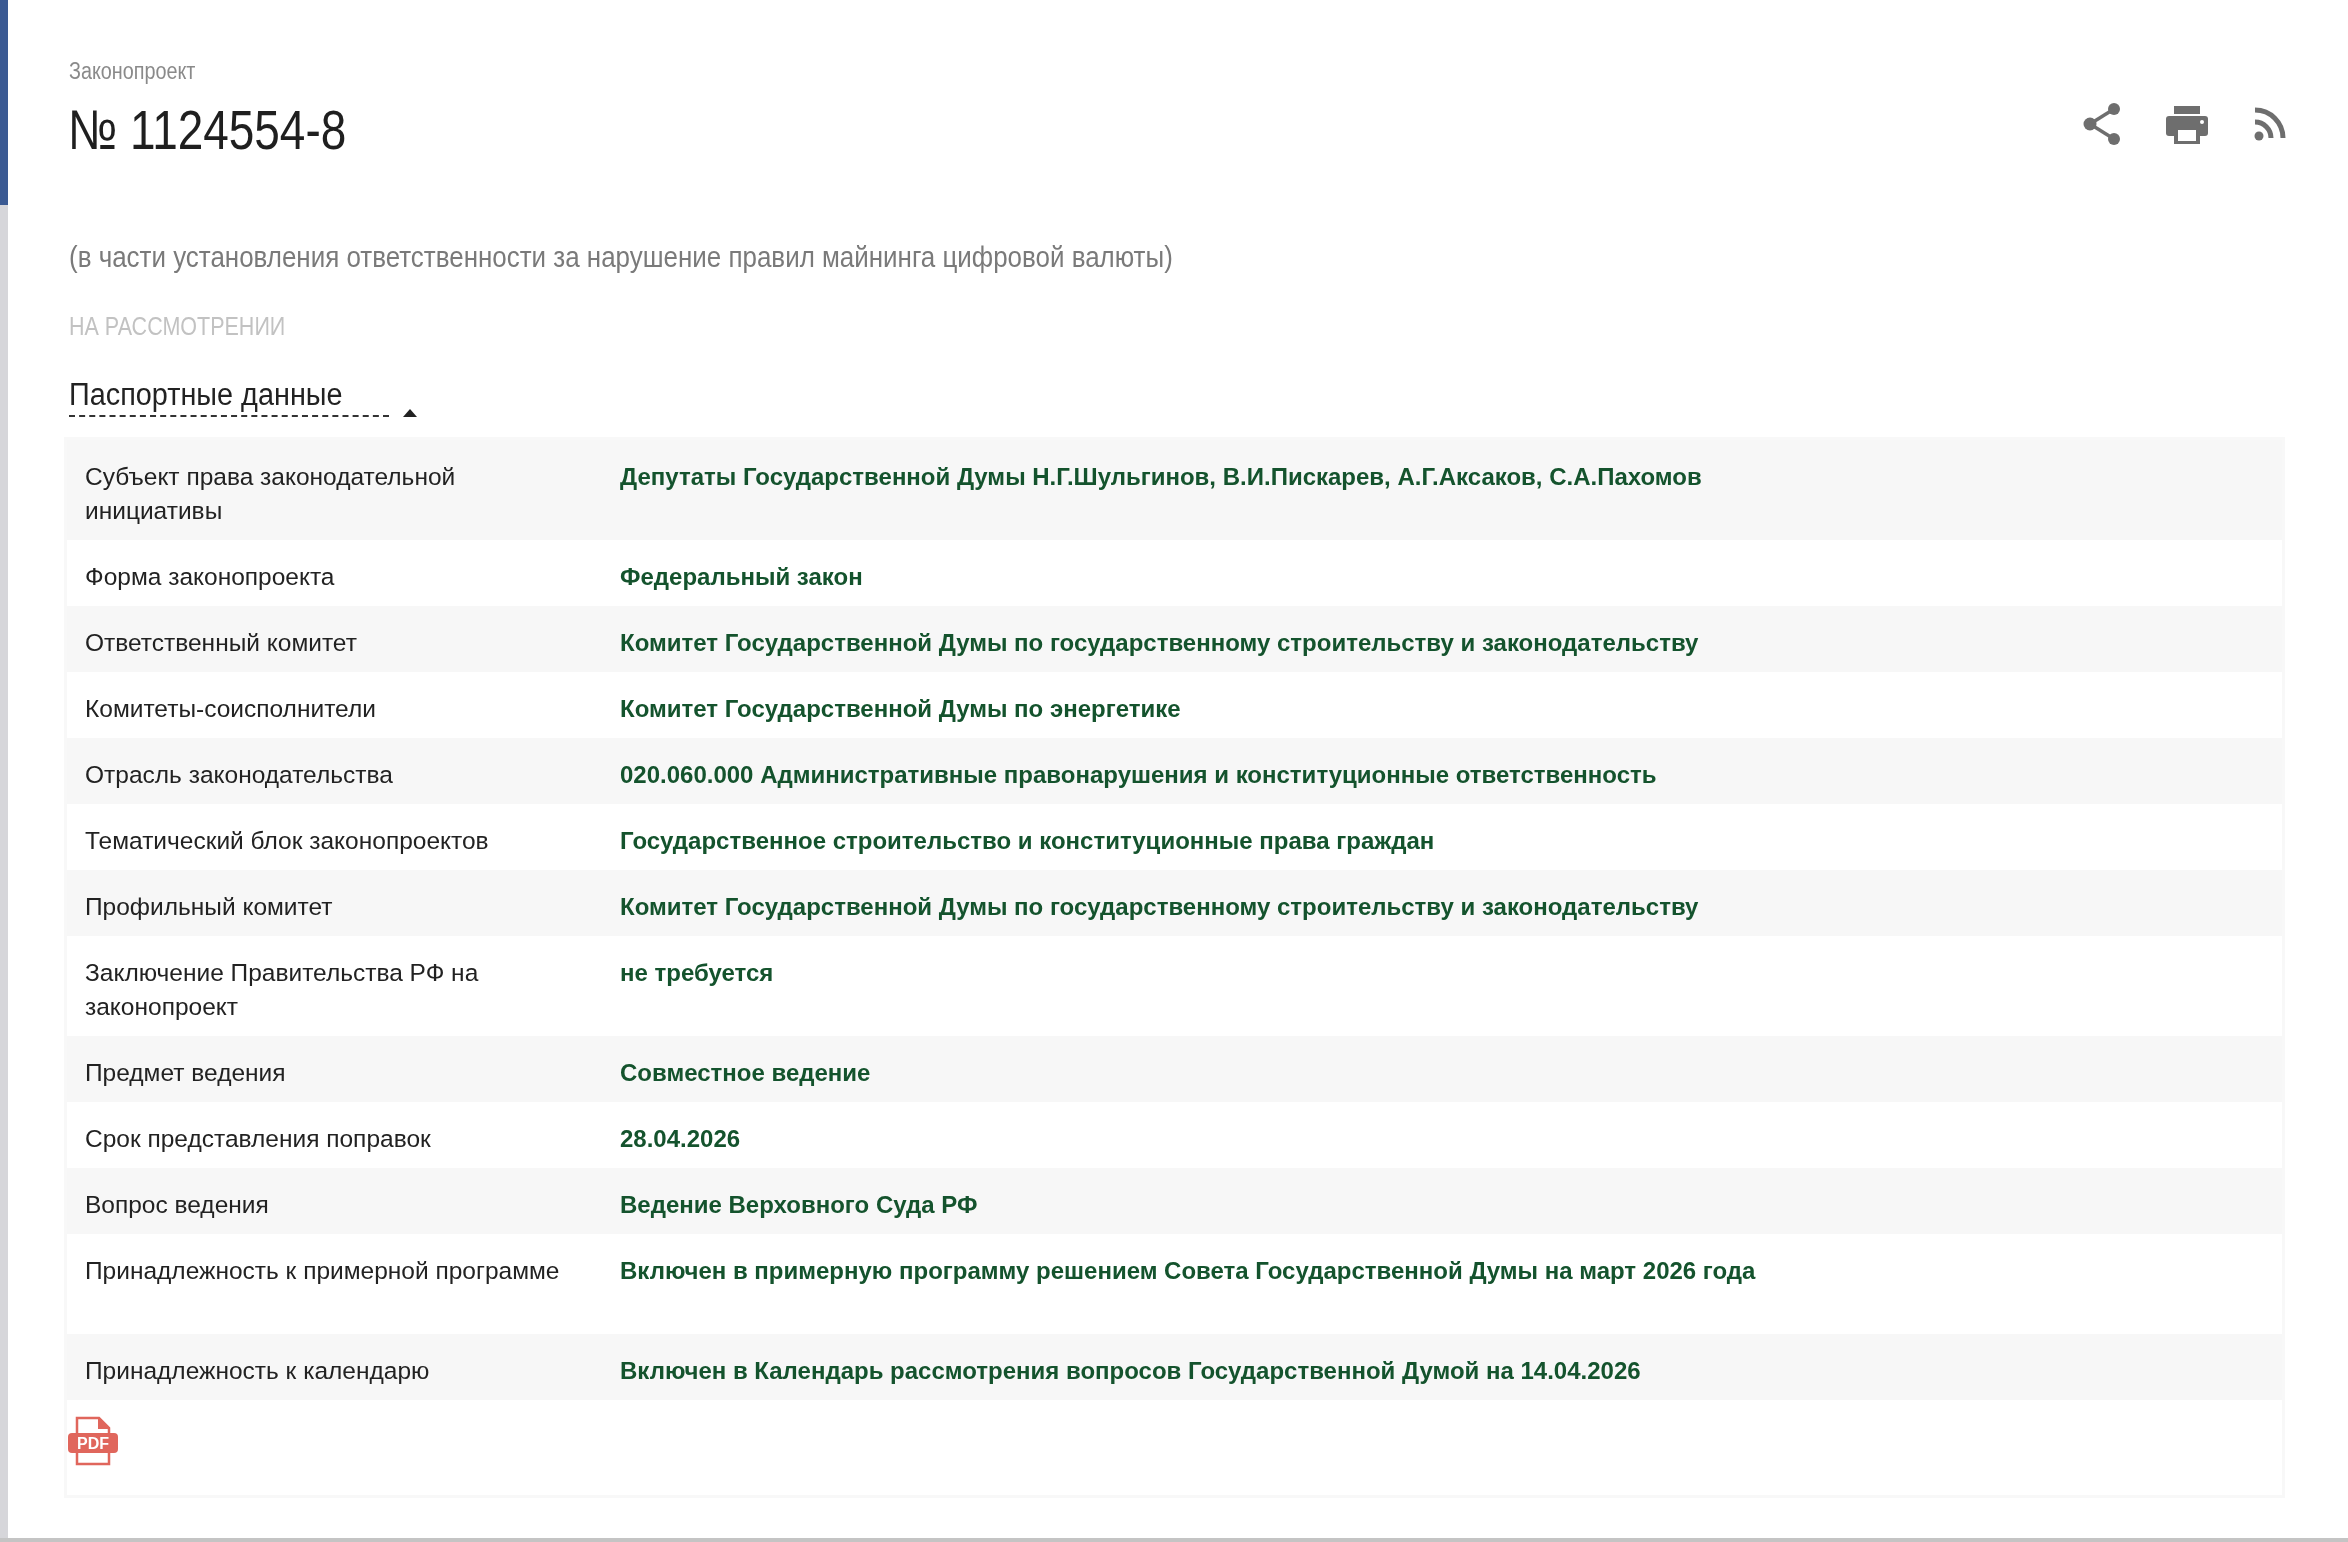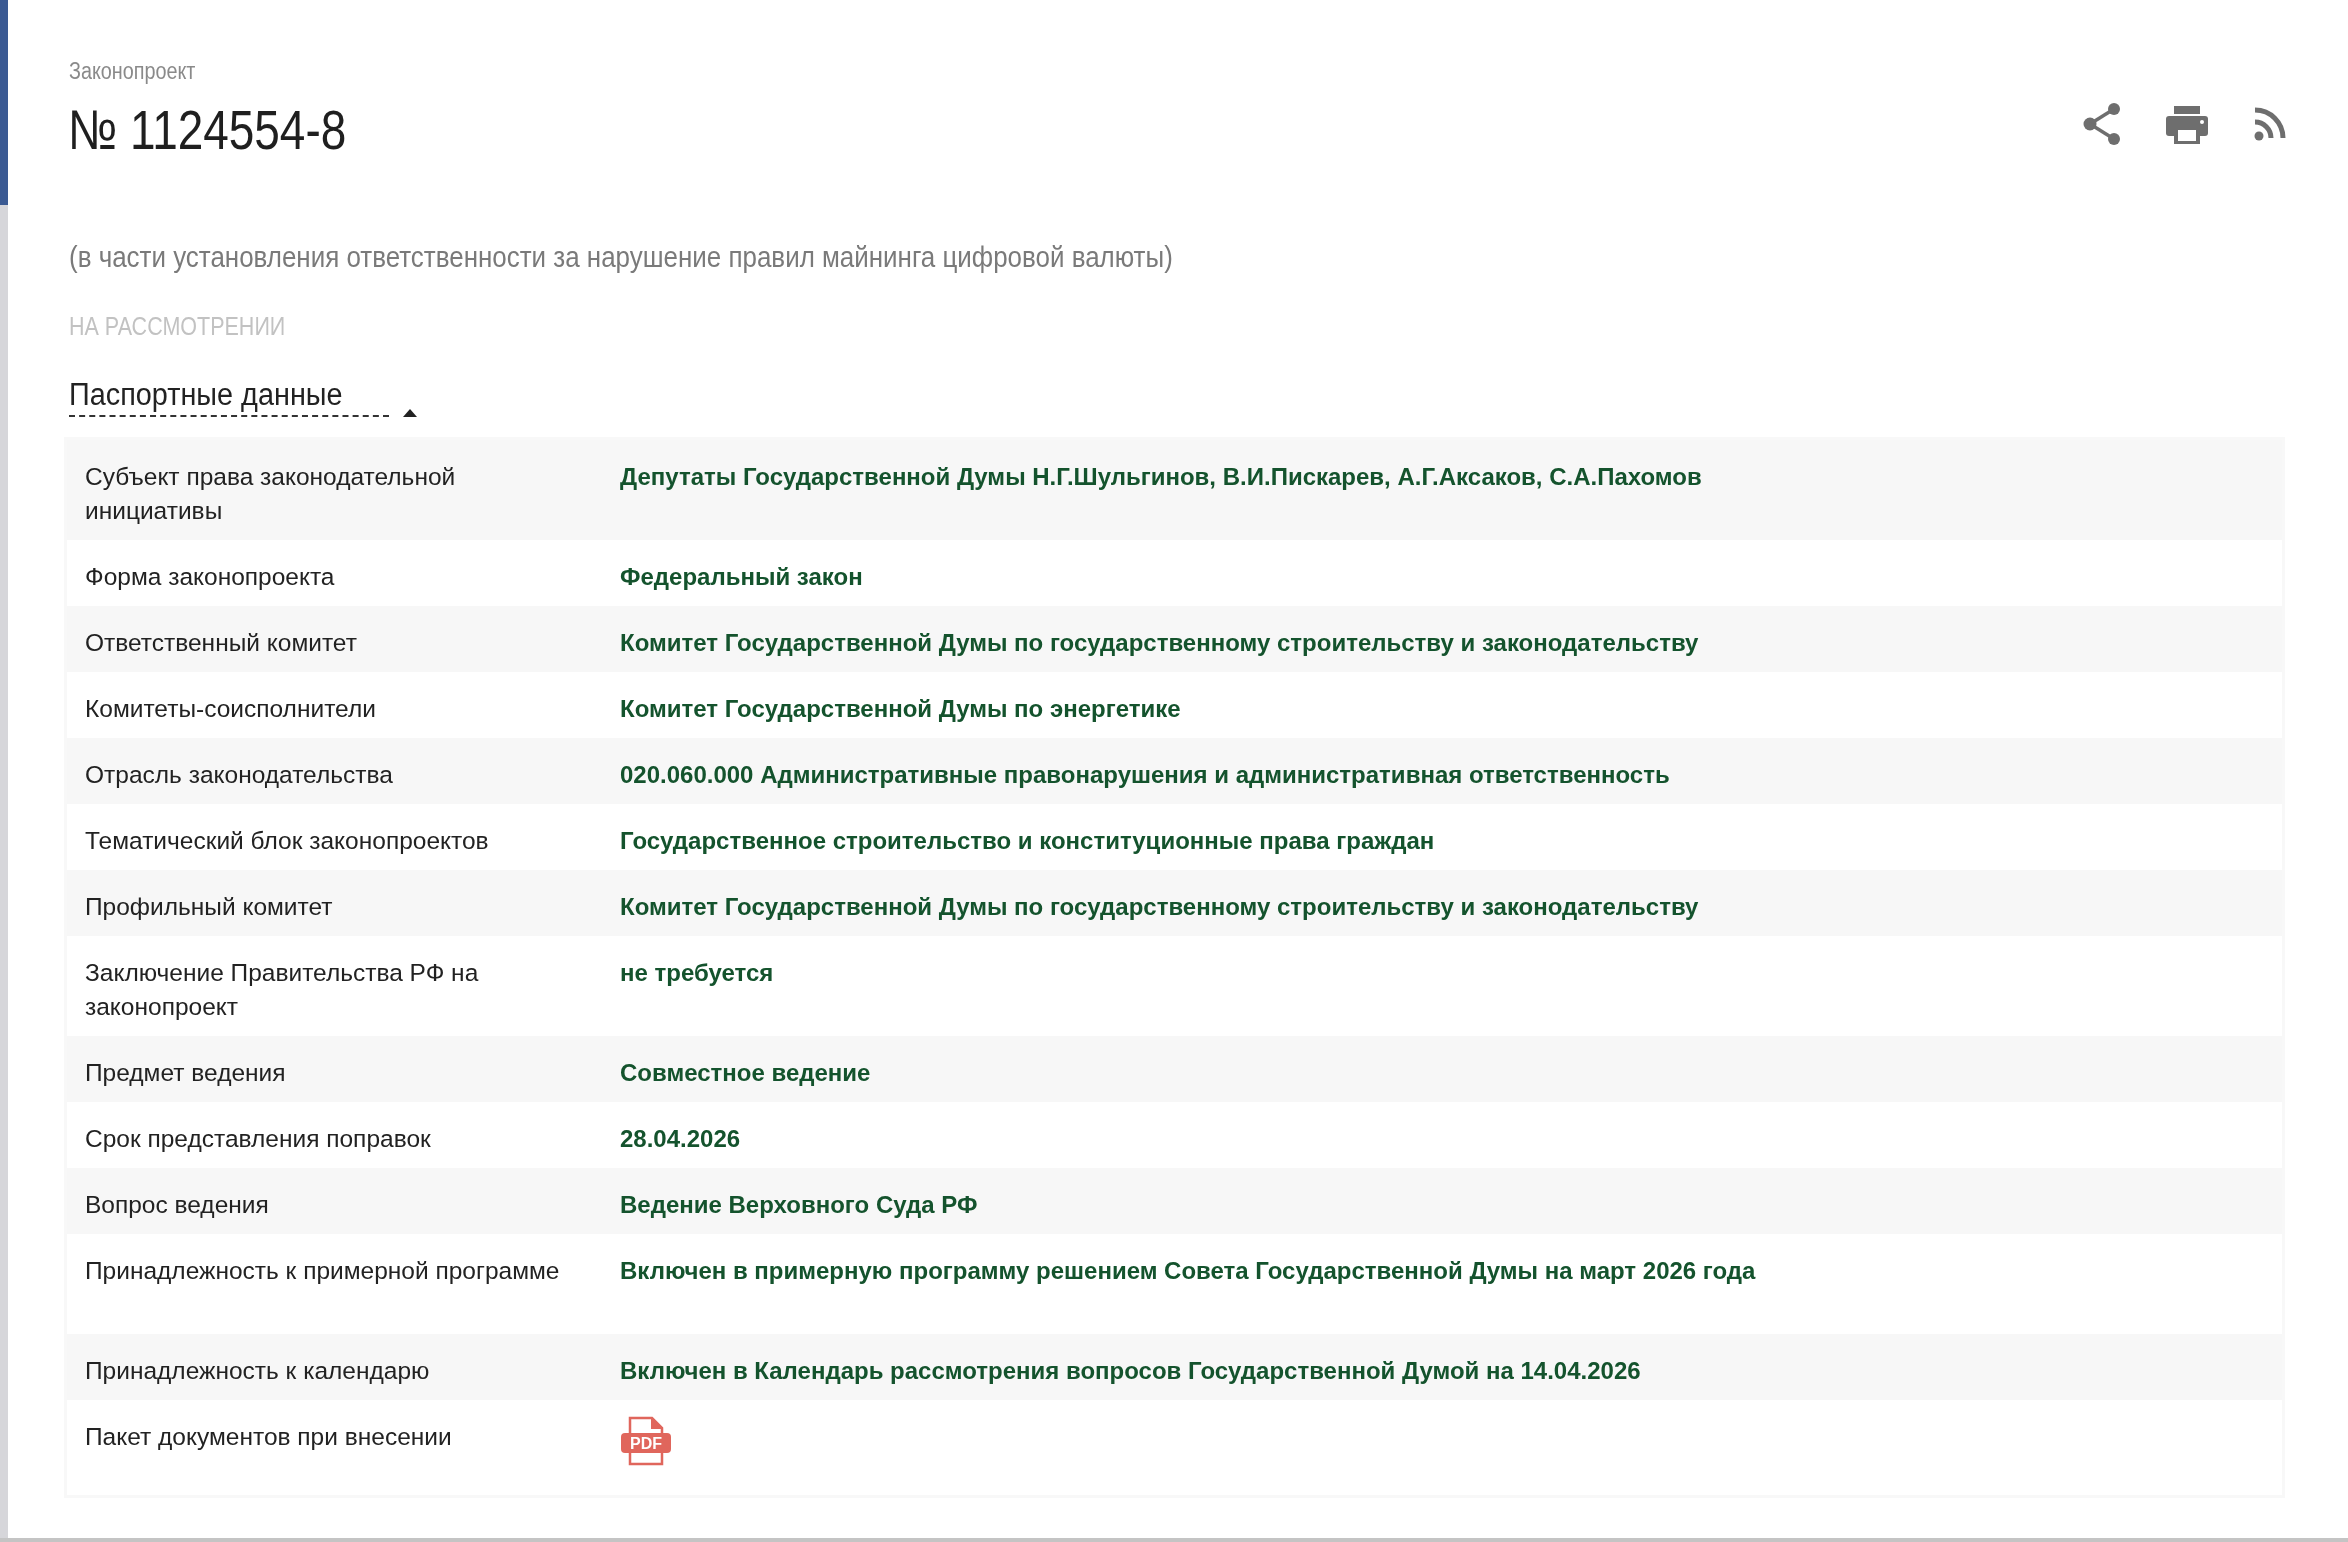--- a/index.html
+++ b/index.html
@@ -241,21 +241,21 @@
       <div class="passport-value">Комитет Государственной Думы по государственному строительству и законодательству</div>
     </div>
 
     <div class="passport-row even">
       <div class="passport-label">Комитеты-соисполнители</div>
       <div class="passport-value">Комитет Государственной Думы по энергетике</div>
     </div>
 
     <div class="passport-row odd">
       <div class="passport-label">Отрасль законодательства</div>
-      <div class="passport-value">020.060.000 Административные правонарушения и административная ответственность</div>
+      <div class="passport-value">020.060.000 Административные правонарушения и конституционные ответственность</div>
     </div>
 
     <div class="passport-row even">
       <div class="passport-label">Тематический блок законопроектов</div>
       <div class="passport-value">Государственное строительство и конституционные права граждан</div>
     </div>
 
     <div class="passport-row odd">
       <div class="passport-label">Профильный комитет</div>
       <div class="passport-value">Комитет Государственной Думы по государственному строительству и законодательству</div>
@@ -285,21 +285,20 @@
       <div class="passport-label narrow">Принадлежность к примерной программе</div>
       <div class="passport-value">Включен в примерную программу решением Совета Государственной Думы на март 2026 года</div>
     </div>
 
     <div class="passport-row odd">
       <div class="passport-label">Принадлежность к календарю</div>
       <div class="passport-value">Включен в Календарь рассмотрения вопросов Государственной Думой на 14.04.2026</div>
     </div>
 
     <div class="passport-row even last">
-      <div class="passport-label">Пакет документов при внесении</div>
       <div class="passport-value">
         <span class="pdf-icon">
           <svg width="52" height="50" viewBox="0 0 52 50">
             <path d="M10 2 H32 L42 12 V48 H10 Z" fill="#ffffff" stroke="#e0665c" stroke-width="2.5"></path>
             <path d="M32 2 V12 H42" fill="#e0665c" stroke="#e0665c" stroke-width="2"></path>
             <rect x="1" y="17" width="50" height="20" rx="4" fill="#e0665c"></rect>
             <text x="26" y="33" text-anchor="middle" font-family="Liberation Sans, sans-serif" font-size="16" fill="#ffffff">PDF</text>
           </svg>
         </span>
       </div>

